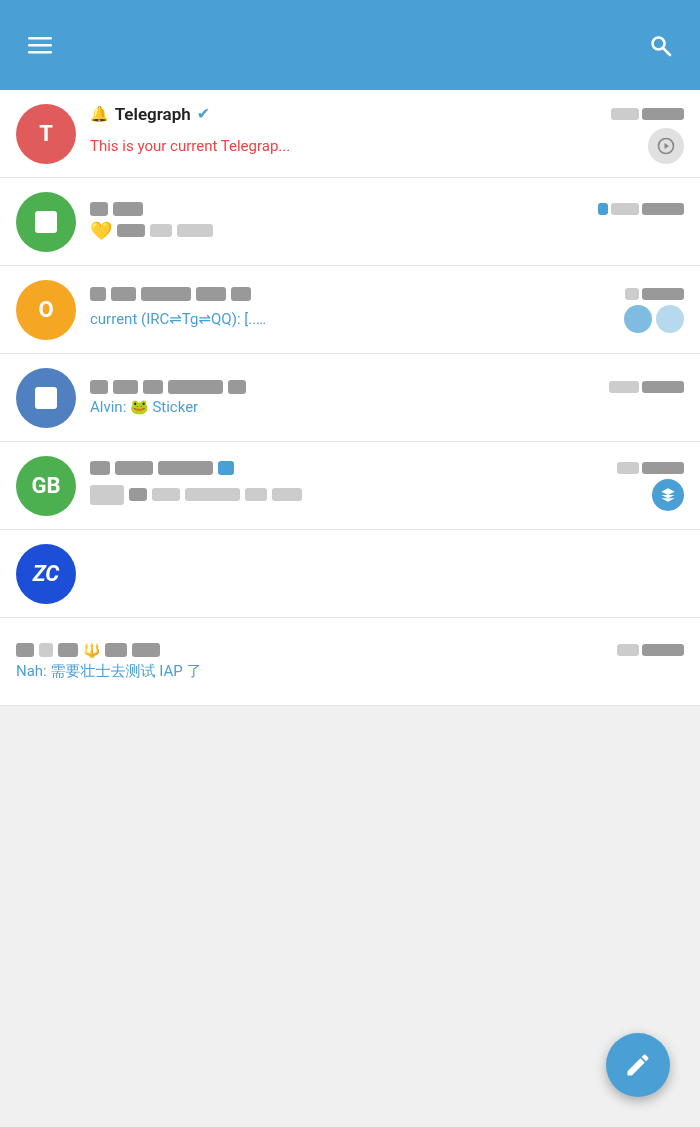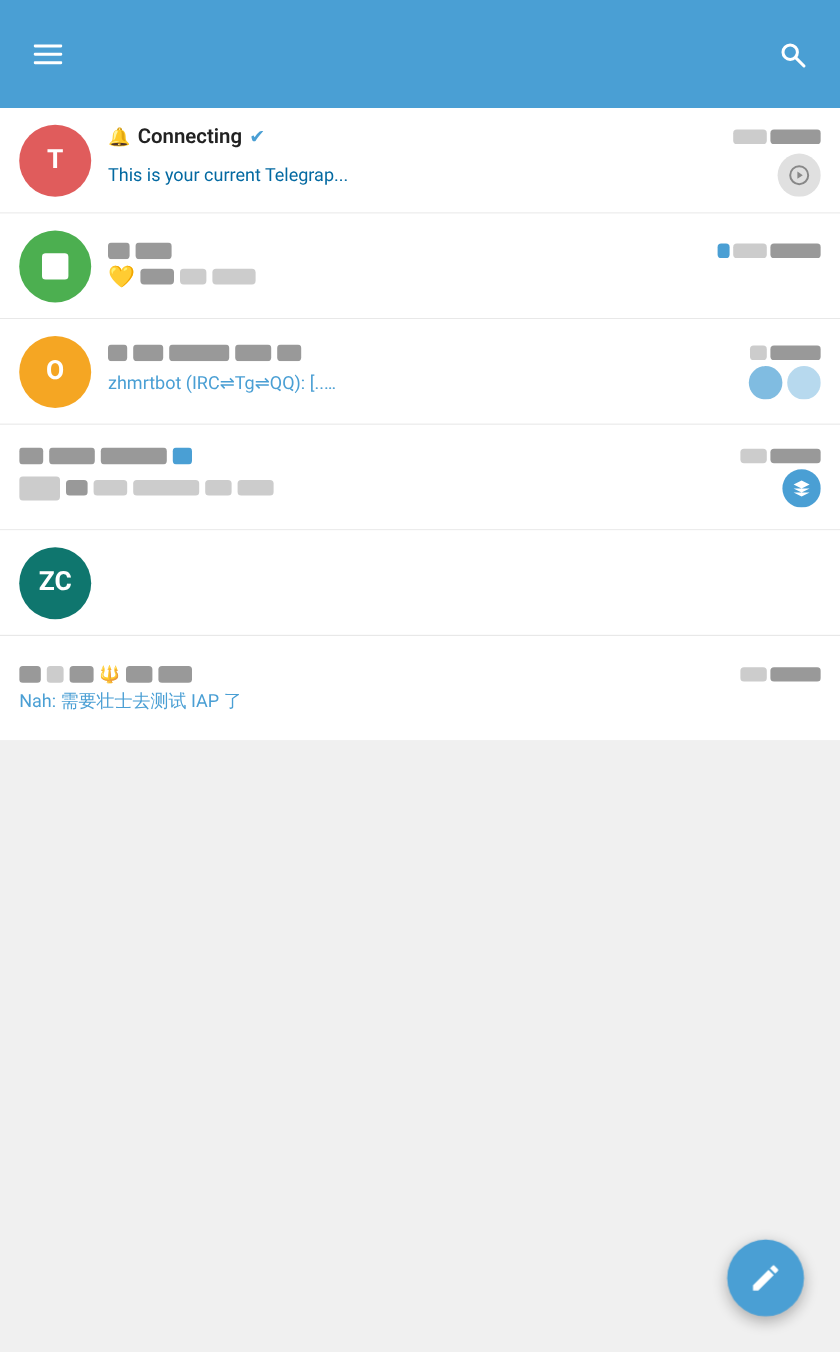--- a/index.html
+++ b/index.html
@@ -76,21 +76,21 @@
       color: white;
       flex-shrink: 0;
       margin-right: 14px;
       position: relative;
     }
     .avatar-red { background: #e05c5c; }
     .avatar-green { background: #4caf50; }
     .avatar-orange { background: #f5a623; }
     .avatar-blue-dark { background: #5080c0; }
     .avatar-green2 { background: #4caf50; }
-    .avatar-green3 { background: #0f766e; }
+    .avatar-green3 { background: #1d4ed8; font-style: italic; }
     .avatar-purple { background: #9c6bb5; }
 
     
     .chat-content {
       flex: 1;
       overflow: hidden;
     }
     .chat-top-row {
       display: flex;
       justify-content: space-between;
@@ -117,21 +117,21 @@
       font-size: 16px;
       flex-shrink: 0;
     }
     .chat-preview-row {
       display: flex;
       align-items: center;
       justify-content: space-between;
     }
     .chat-preview {
       font-size: 15px;
-      color: #0369a1;
+      color: #ef4444;
       white-space: nowrap;
       overflow: hidden;
       text-overflow: ellipsis;
       flex: 1;
     }
     .chat-preview.colored {
       color: #4a9fd4;
     }
     .chat-right {
       display: flex;
@@ -236,21 +236,21 @@
 </div>
 
 <div class="chat-list">
 
   <div class="chat-item">
     <div class="avatar avatar-red">T</div>
     <div class="chat-content">
       <div class="chat-top-row">
         <div class="chat-name-row">
           <span class="tg-service-icon">🔔</span>
-          <span class="chat-name">Connecting</span>
+          <span class="chat-name">Telegraph</span>
           <span class="verified-icon">✔</span>
         </div>
         <div class="time-placeholder">
           <span class="blurred-block" style="width:28px;height:12px;"></span>
           <span class="blurred-block dark" style="width:42px;height:12px;"></span>
         </div>
       </div>
       <div class="chat-preview-row">
         <span class="chat-preview">This is your current Telegrap...</span>
         <div class="forward-btn">
@@ -300,33 +300,57 @@
           <span class="blurred-block dark" style="width:50px;height:14px;"></span>
           <span class="blurred-block dark" style="width:30px;height:14px;"></span>
           <span class="blurred-block dark" style="width:20px;height:14px;"></span>
         </div>
         <div class="time-placeholder">
           <span class="blurred-block" style="width:14px;height:12px;"></span>
           <span class="blurred-block dark" style="width:42px;height:12px;"></span>
         </div>
       </div>
       <div class="chat-preview-row">
-        <span class="chat-preview colored">zhmrtbot (IRC⇌Tg⇌QQ): [..…</span>
+        <span class="chat-preview colored">current (IRC⇌Tg⇌QQ): [..…</span>
         <div class="chat-right">
           <div style="display:flex;gap:4px;align-items:center;">
             <div style="width:28px;height:28px;border-radius:50%;background:#4a9fd4;opacity:0.7;"></div>
             <div style="width:28px;height:28px;border-radius:50%;background:#4a9fd4;opacity:0.4;"></div>
           </div>
         </div>
       </div>
     </div>
   </div>
 
-
-  <div class="chat-item">
+  <div class="chat-item">
+    <div class="avatar avatar-blue-dark" style="overflow:hidden;">
+      <div style="width:22px;height:22px;background:#fff;border-radius:3px;"></div>
+    </div>
+    <div class="chat-content">
+      <div class="chat-top-row">
+        <div class="name-blurred">
+          <span class="blurred-block dark" style="width:18px;height:14px;"></span>
+          <span class="blurred-block dark" style="width:25px;height:14px;"></span>
+          <span class="blurred-block dark" style="width:20px;height:14px;"></span>
+          <span class="blurred-block dark" style="width:55px;height:14px;"></span>
+          <span class="blurred-block dark" style="width:18px;height:14px;"></span>
+        </div>
+        <div class="time-placeholder">
+          <span class="blurred-block" style="width:30px;height:12px;"></span>
+          <span class="blurred-block dark" style="width:42px;height:12px;"></span>
+        </div>
+      </div>
+      <div class="chat-preview-row">
+        <span class="chat-preview colored">Alvin: 🐸 Sticker</span>
+      </div>
+    </div>
+  </div>
+
+  <div class="chat-item">
+    <div class="avatar avatar-green2">GB</div>
     <div class="chat-content">
       <div class="chat-top-row">
         <div class="name-blurred">
           <span class="blurred-block dark" style="width:20px;height:14px;"></span>
           <span class="blurred-block dark" style="width:38px;height:14px;"></span>
           <span class="blurred-block dark" style="width:55px;height:14px;"></span>
           <span class="blurred-block blue" style="width:16px;height:14px;"></span>
         </div>
         <div class="time-placeholder">
           <span class="blurred-block" style="width:22px;height:12px;"></span>

